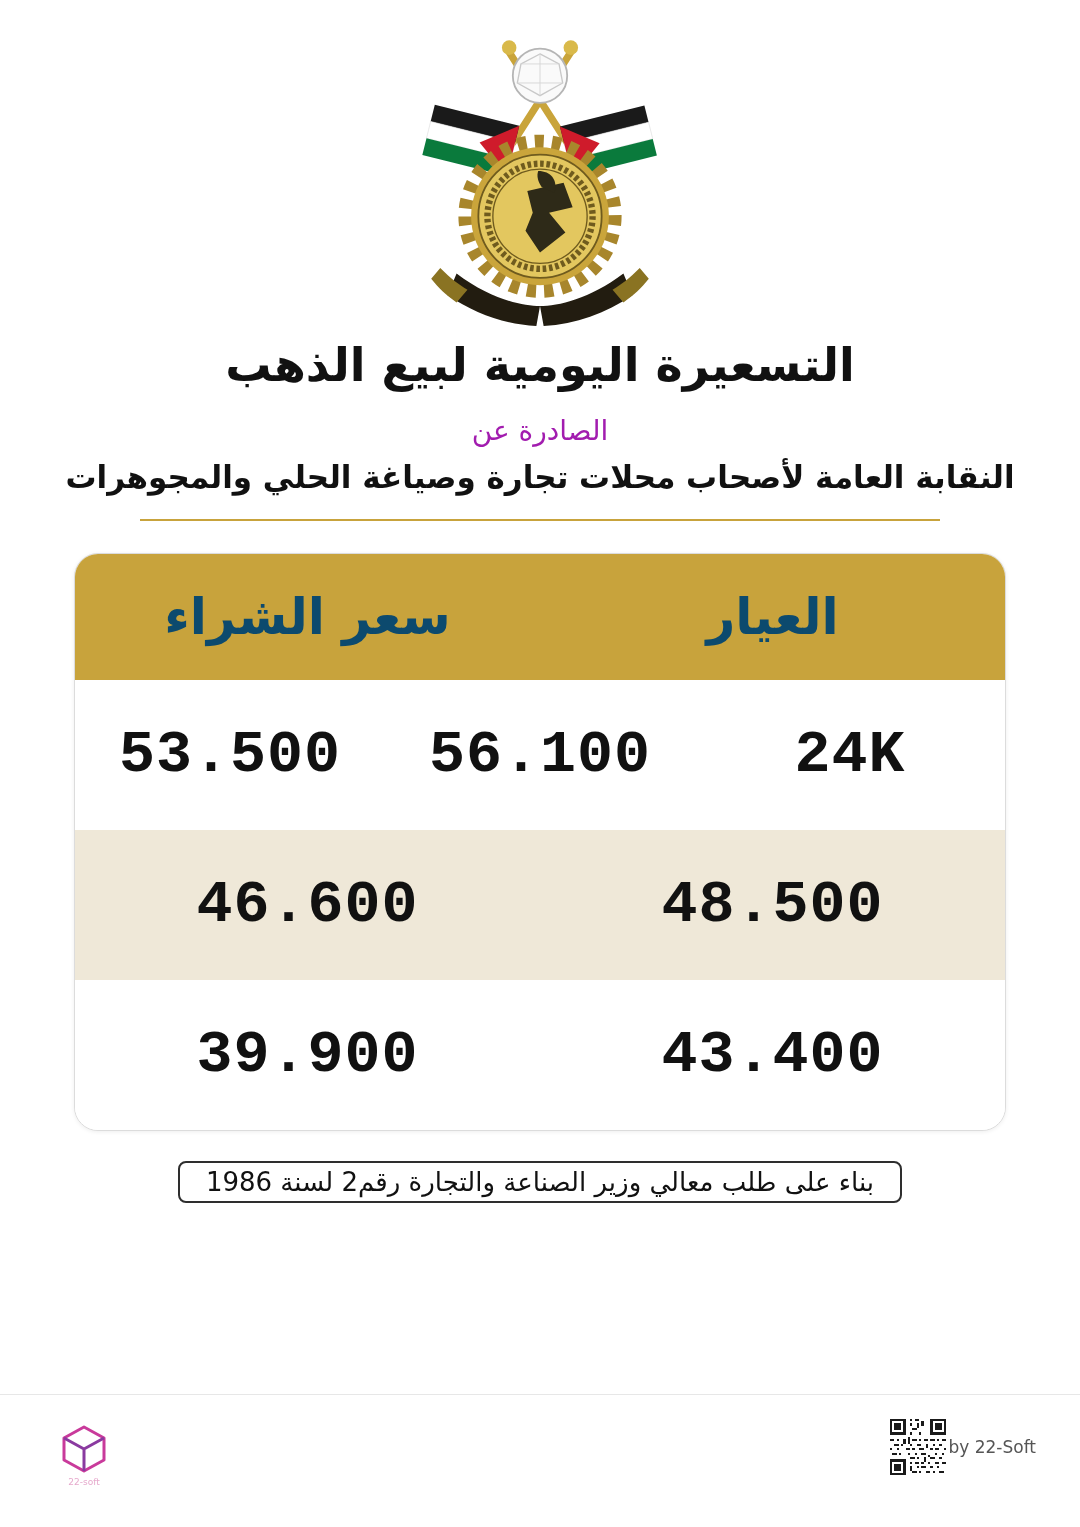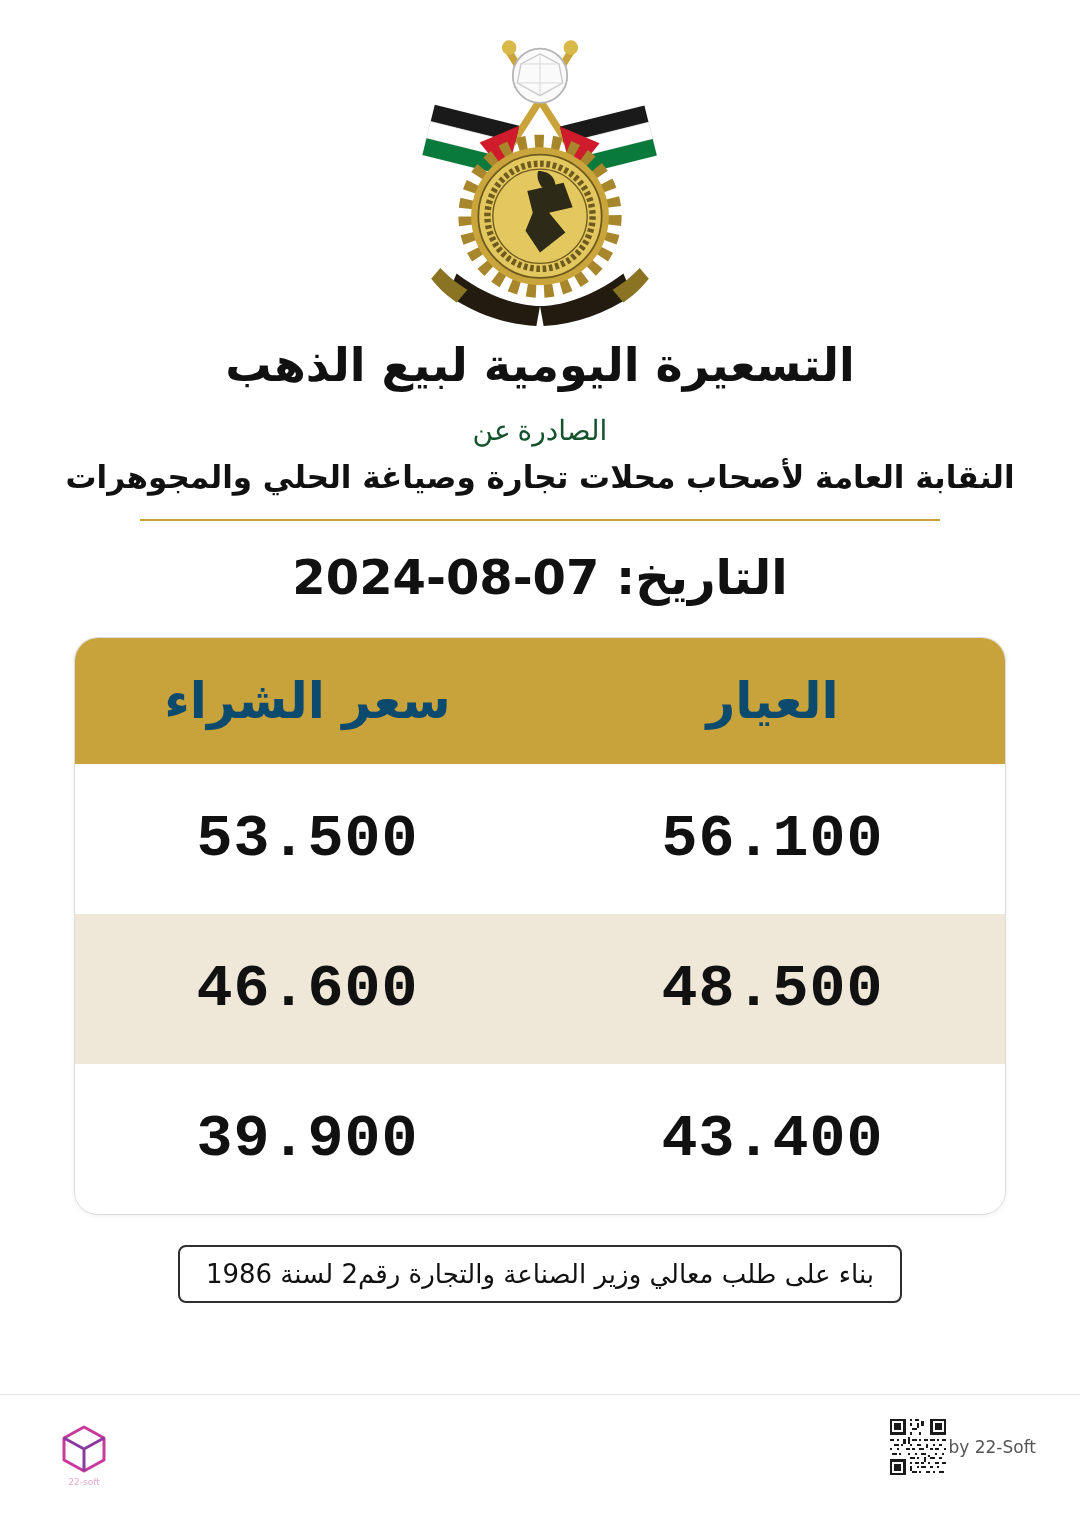--- a/index.html
+++ b/index.html
@@ -6,21 +6,21 @@
   html,body { background:#ffffff; }
   body {
     width:1080px; height:1527px; position:relative; overflow:hidden;
     font-family:"DejaVu Sans", sans-serif; color:#111;
   }
   .content { display:flex; flex-direction:column; align-items:center; padding-top:30px; }
 
   .emblem { display:block; }
 
   .title { margin-top:8px; font-size:46px; font-weight:700; direction:rtl; text-align:center; }
-  .issued { margin-top:22px; font-size:28px; direction:rtl; color:#14532d;font-family:Liberation Serif, serif; }
+  .issued { margin-top:22px; font-size:28px; direction:rtl; color:#a21caf; }
   .org { margin-top:12px; font-size:31px; font-weight:700; direction:rtl; text-align:center; }
   .country { margin-top:18px; font-size:36px; font-weight:700; direction:rtl; text-align:center; }
   .gold-divider { margin-top:24px; width:800px; border-top:2px solid var(--gold,#cfa63e); }
   .date-line { margin-top:28px; font-size:48px; font-weight:800; direction:rtl; text-align:center; letter-spacing:.5px; }
 
   .price-table {
     margin-top:32px; width:932px; direction:rtl;
     border:1px solid #dcdcdc; border-radius:24px; overflow:hidden;
     background:#fff; box-shadow:0 1px 4px rgba(0,0,0,.07);
   }
@@ -30,21 +30,21 @@
   }
   .thead .cell { font-size:50px; font-weight:800; color:#0c4a6e; }
   .trow { height:150px; display:flex; align-items:center; background:#fff; }
   .trow.highlight { background:var(--row-highlight,#efe8d8); }
   .cell { flex:1; text-align:center; }
   .trow .cell { font-size:60px; font-weight:800; letter-spacing:1px;font-family:Liberation Mono, monospace; }
 
   .note-wrap { margin-top:30px; }
   .note {
     display:inline-block; direction:rtl; font-size:26px; color:#111;
-    border:2px solid #2e2e2e; border-radius:8px; padding:12px 26px; background:#fff;
+    border:2px solid #2e2e2e; border-radius:8px; padding:4px 26px; background:#fff;
   }
 
   .bottom-divider { position:absolute; left:0; right:0; bottom:132px; border-top:1px solid #e7e7e7; }
 
   .footer-left { position:absolute; left:58px; bottom:38px; display:flex; flex-direction:column; align-items:center; }
   .footer-right { position:absolute; right:44px; bottom:52px; display:flex; align-items:center; gap:2px; }
   .credit { font-size:17px; color:#555; }
 </style>
 </head>
 <body>
@@ -100,29 +100,29 @@
       <path d="M260 262 C248 274 240 280 230 286 L242 300 C254 292 262 284 270 274 Z" fill="#8a7322"></path>
     </g>
   </svg>
 
   <div class="title">التسعيرة اليومية لبيع الذهب</div>
   <div class="issued">الصادرة عن</div>
   <div class="org">النقابة العامة لأصحاب محلات تجارة وصياغة الحلي والمجوهرات</div>
 
   <div class="gold-divider"></div>
 
-  <div class="date-line">التاريخ:  07-08-2024</div>
 
   <div class="price-table">
     <div class="thead">
       <div class="cell">العيار</div>
       <div class="cell">سعر الشراء</div>
     </div>
 
     <div class="trow">
+      <div class="cell">24K</div>
       <div class="cell">56.100</div>
       <div class="cell">53.500</div>
     </div>
 
     <div class="trow highlight">
       <div class="cell">48.500</div>
       <div class="cell">46.600</div>
     </div>
 
     <div class="trow">

